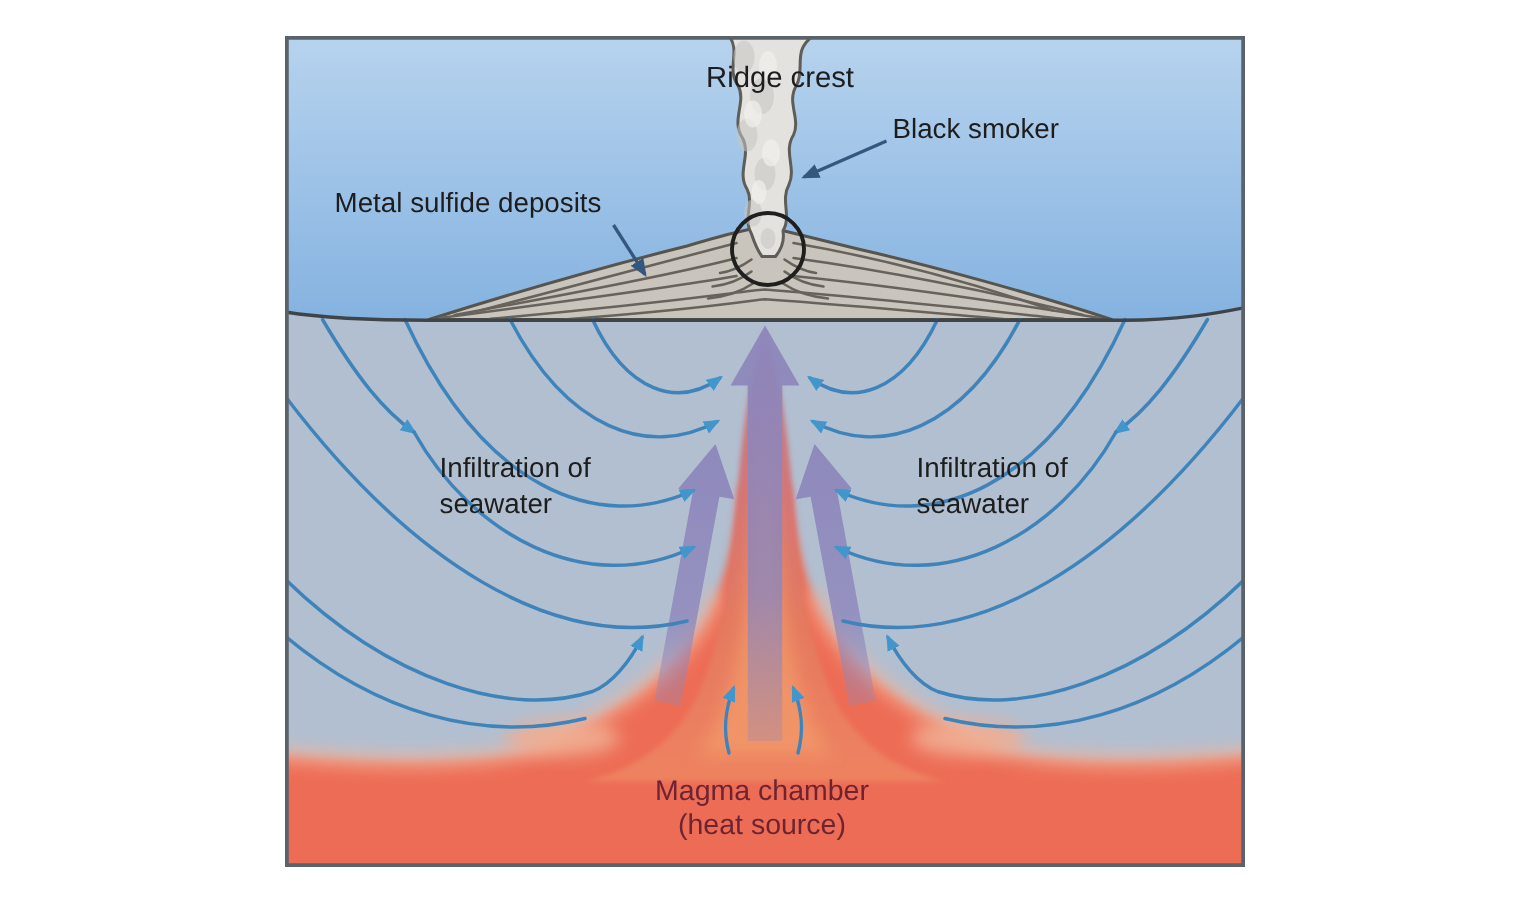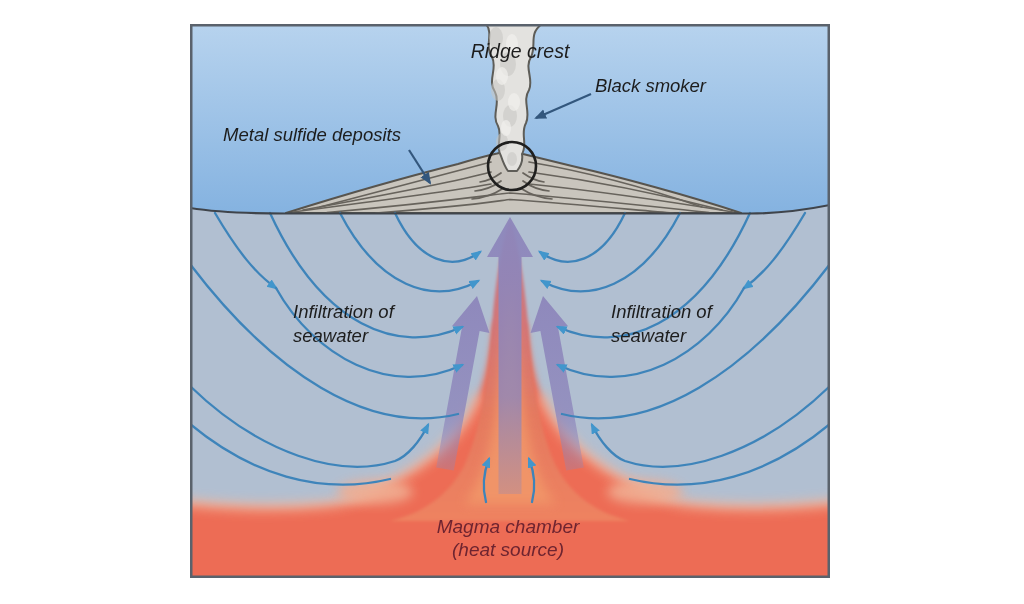--- a/index.html
+++ b/index.html
@@ -1,18 +1,18 @@
 <!DOCTYPE html>
 <html><head>
 <meta charset="utf-8">
 <title>Diagram</title>
 <style>
   html,body{margin:0;padding:0;background:#ffffff;}
   .stage{position:relative;width:1024px;height:604px;background:#ffffff;overflow:hidden;
-         font-family:"Liberation Sans", sans-serif;font-style:italic;}
+         font-family:"Liberation Sans", sans-serif;}
   .frame{position:absolute;left:190px;top:24px;width:640px;height:554px;}
   svg{display:block;}
   text{font-family:"Liberation Sans", sans-serif;}
   .lbl{font-size:18.5px;}
   .lbl-lg{font-size:19.5px;}
   .lbl-magma{font-size:19px;}
 </style>
 </head>
 <body>
 

